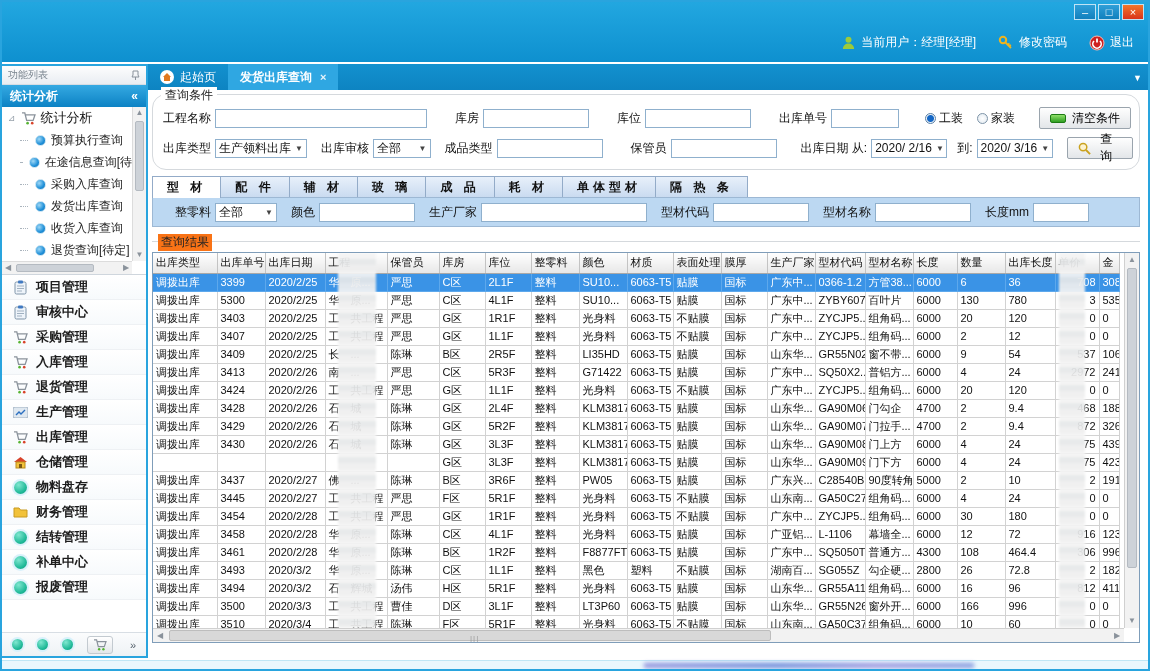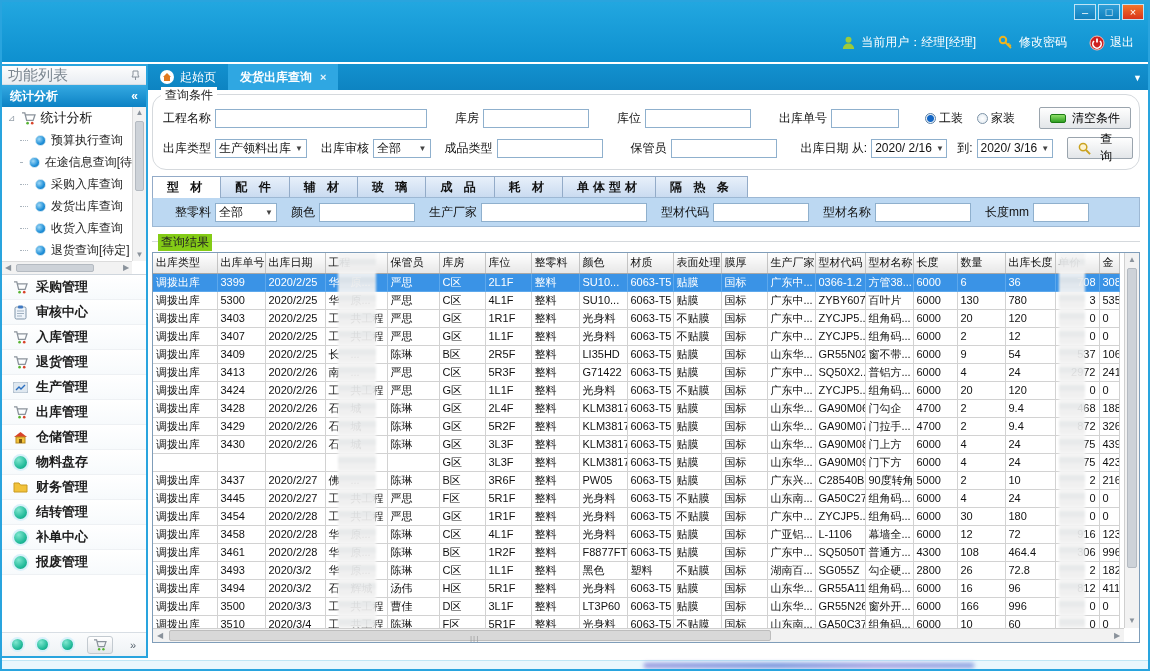--- a/index.html
+++ b/index.html
@@ -16,21 +16,21 @@
   .app-title{color:#fff;font-size:27px;font-weight:bold;letter-spacing:2px;text-shadow:1px 2px 2px rgba(0,60,100,.45);}
   .user-area{position:absolute;right:14px;top:32px;display:flex;align-items:center;gap:8px;color:#fff;font-size:12px;}
   .user-area .grp{display:flex;align-items:center;gap:5px;margin-left:14px;cursor:pointer;}
 
   
   .sidebar{position:absolute;top:62px;left:0;width:146px;bottom:11px;background:#fff;border:2px solid #29a4de;border-left:none;}
   .main{position:absolute;top:62px;left:146px;right:0;bottom:11px;background:#fff;}
 
   
   .func-bar{height:19px;background:linear-gradient(#fdfdfd,#e9edf2);border-bottom:1px solid #d6dde4;
-    color:#7a858f;font-size:15px;padding:2px 6px;display:flex;justify-content:space-between;align-items:center;}
+    color:#7a858f;font-size:10px;padding:2px 6px;display:flex;justify-content:space-between;align-items:center;}
   .sec-hdr{height:22px;background:linear-gradient(#35a9e2,#0c82c4);color:#fff;font-size:12px;font-weight:bold;
     padding:3px 8px;display:flex;justify-content:space-between;align-items:center;}
   .tree-zone{position:relative;height:168px;border-bottom:1px solid #cfd6dd;overflow:hidden;background:#fff;}
   .tree-list{position:absolute;top:0;left:0;right:14px;bottom:13px;overflow:hidden;font-size:12px;color:#222;}
   .tree-row{height:22px;display:flex;align-items:center;gap:5px;padding-left:6px;white-space:nowrap;cursor:pointer;}
   .tree-row.child{padding-left:18px;}
   .tree-row.child:before{content:"";width:8px;border-top:1px dotted #aab4bd;margin-right:2px;}
   .dot-ic{width:11px;height:11px;border-radius:50%;background:radial-gradient(circle at 35% 35%,#9fd8f6,#1e8fd8 60%,#0d6cb4);
     border:1px solid #bfe0f2;flex:0 0 auto;}
   .root-label{font-size:13px;color:#111;}
@@ -78,21 +78,21 @@
   
   .mat-strip{position:absolute;top:112px;left:4px;right:8px;height:22px;display:flex;align-items:flex-end;}
   .mtab{height:22px;padding:0 14px;font-size:12px;font-weight:bold;color:#111;display:flex;align-items:center;
     background:linear-gradient(#e8f0fa,#c8daf0);border:1px solid #93abc8;border-bottom:none;margin-right:-1px;letter-spacing:4px;cursor:pointer;}
   .mtab.active{background:#fff;position:relative;z-index:2;}
   .subfilter{position:absolute;top:133px;left:4px;right:8px;height:30px;background:#bcd8f2;border:1px solid #9db8d4;
     display:flex;align-items:center;font-size:12px;color:#111;padding-left:8px;}
   .subfilter .qlabel{margin-left:14px;}
 
   
-  .res-label{position:absolute;top:170px;left:10px;font-size:12px;color:#222;background:#84cc16;padding:0 3px;z-index:2;}
+  .res-label{position:absolute;top:170px;left:10px;font-size:12px;color:#222;background:#f97316;padding:0 3px;z-index:2;}
   .res-line{position:absolute;top:177px;left:4px;right:8px;border-top:1px solid #d5d9dd;}
   .grid-zone{position:absolute;top:188px;left:4px;right:8px;bottom:15px;border:1px solid #7f9db9;overflow:hidden;background:#fff;}
   table.grid{border-collapse:collapse;table-layout:fixed;font-size:11px;color:#111;}
   .grid th{height:20px;font-weight:normal;text-align:left;padding:0 3px;background:linear-gradient(#ffffff,#e7e7e7);
     border-right:1px solid #c3c3c3;border-bottom:1px solid #a8a8a8;white-space:nowrap;overflow:hidden;}
   .grid td{height:18px;padding:0 3px;border-right:1px solid #d2d2d2;border-bottom:1px solid #d2d2d2;white-space:nowrap;overflow:hidden;}
   .grid tr.sel td{background:#3a93e6;color:#fff;border-right-color:#5da8ec;border-bottom-color:#5da8ec;}
   .grid td.c18{text-align:right;}
   .censor{position:absolute;top:0;bottom:14px;background:repeating-linear-gradient(180deg,#f4f4f4 0 6px,#e7e9ea 6px 12px,#efefef 12px 18px);
     opacity:.93;filter:blur(1px);z-index:3;}
@@ -210,37 +210,47 @@
       </div>
       <div class="hscroll">
         <span class="sb-arrow" style="left:0;width:12px;line-height:12px;">◀</span>
         <div class="sb-thumb" style="top:2px;bottom:2px;left:14px;width:78px;"></div>
         <span class="sb-arrow" style="right:0;left:auto;width:12px;line-height:12px;">▶</span>
       </div>
     </div>
     <div class="menu-list" id="menuList">
         <div class="menu-item">
        <span class="mi-ic">
+            <svg width="13" height="15" viewBox="0 0 13 15">
+              <rect x="1" y="2" width="11" height="12" rx="1.5" fill="#eef4fa" stroke="#7e94a8"></rect>
+              <rect x="4" y="0.5" width="5" height="3" rx="1" fill="#3f79c2"></rect>
+              <path d="M3 6h7M3 8.5h7M3 11h5" stroke="#9fb0c0"></path>
+            </svg>
+          </span>
+       <span>项目管理</span>
+        </div>
+        <div class="menu-item">
+       <span class="mi-ic">
+            <svg width="13" height="15" viewBox="0 0 13 15">
+              <rect x="1" y="2" width="11" height="12" rx="1.5" fill="#eef4fa" stroke="#7e94a8"></rect>
+              <rect x="4" y="0.5" width="5" height="3" rx="1" fill="#3f79c2"></rect>
+              <path d="M3 6h7M3 8.5h7M3 11h5" stroke="#9fb0c0"></path>
+            </svg>
+          </span>
+       <span>审核中心</span>
+        </div>
+        <div class="menu-item">
+       <span class="mi-ic">
             <svg width="15" height="13" viewBox="0 0 16 14">
               <path d="M1 1h3l2 8h7l2-6H5" fill="none" stroke="#8a929b" stroke-width="1.4"></path>
               <circle cx="7" cy="12" r="1.4" fill="#56b332"></circle>
               <circle cx="12" cy="12" r="1.4" fill="#d9432a"></circle>
             </svg>
           </span>
        <span>采购管理</span>
-        </div>
-        <div class="menu-item">
-       <span class="mi-ic">
-            <svg width="13" height="15" viewBox="0 0 13 15">
-              <rect x="1" y="2" width="11" height="12" rx="1.5" fill="#eef4fa" stroke="#7e94a8"></rect>
-              <rect x="4" y="0.5" width="5" height="3" rx="1" fill="#3f79c2"></rect>
-              <path d="M3 6h7M3 8.5h7M3 11h5" stroke="#9fb0c0"></path>
-            </svg>
-          </span>
-       <span>审核中心</span>
         </div>
         <div class="menu-item">
        <span class="mi-ic">
             <svg width="15" height="13" viewBox="0 0 16 14">
               <path d="M1 1h3l2 8h7l2-6H5" fill="none" stroke="#8a929b" stroke-width="1.4"></path>
               <circle cx="7" cy="12" r="1.4" fill="#56b332"></circle>
               <circle cx="12" cy="12" r="1.4" fill="#d9432a"></circle>
             </svg>
           </span>
        <span>入库管理</span>
@@ -740,21 +750,21 @@
               <td class="c9">6063-T5</td>
               <td class="c10">贴膜</td>
               <td class="c11">国标</td>
               <td class="c12">广东兴...</td>
               <td class="c13">C28540B</td>
               <td class="c14">90度转角</td>
               <td class="c15">5000</td>
               <td class="c16">2</td>
               <td class="c17">10</td>
               <td class="c18">2</td>
-              <td class="c19">216</td>
+              <td class="c19">191</td>
             </tr>
             <tr>
               <td class="c0">调拨出库</td>
               <td class="c1">3445</td>
               <td class="c2">2020/2/27</td>
               <td class="c3">工　共工程</td>
               <td class="c4">严思</td>
               <td class="c5">F区</td>
               <td class="c6">5R1F</td>
               <td class="c7">整料</td>

